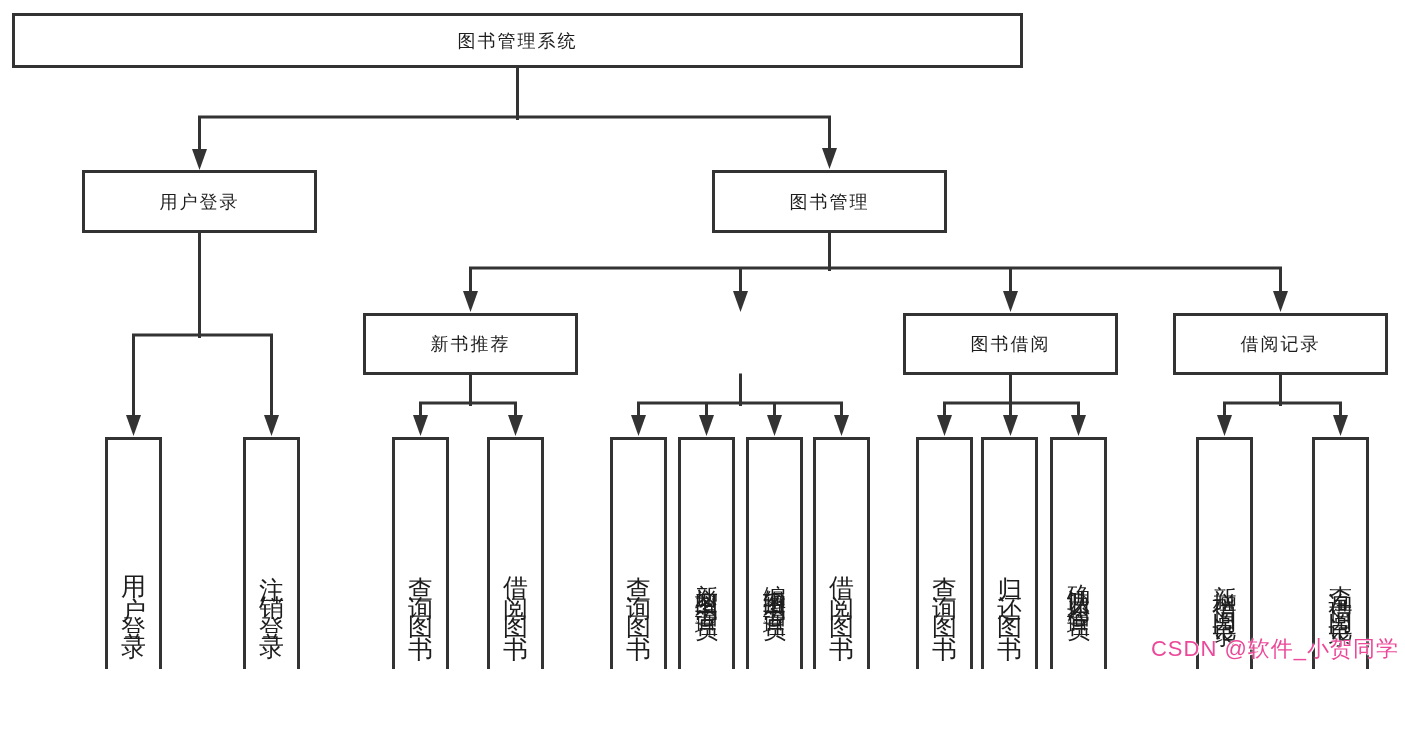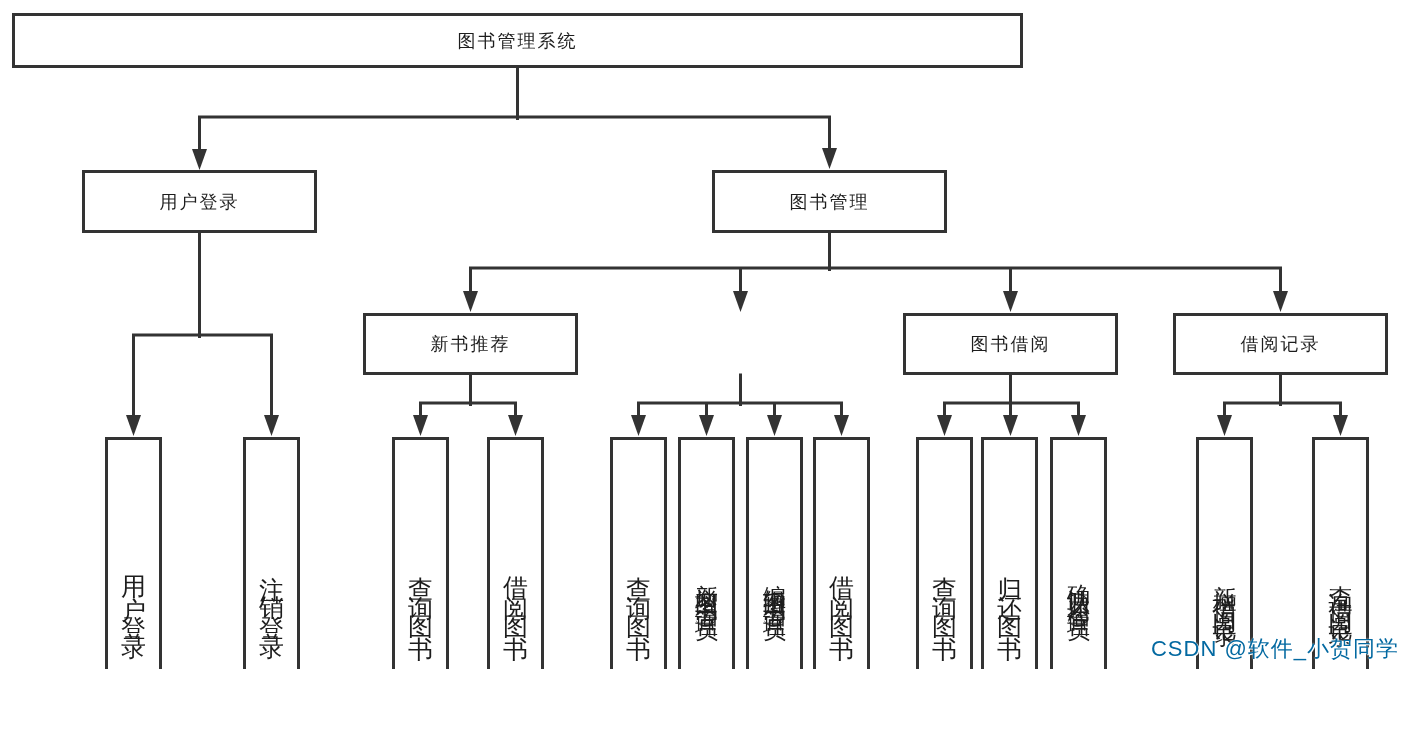--- a/index.html
+++ b/index.html
@@ -59,21 +59,21 @@
   .lf-8  { left: 916px; }
   .lf-9  { left: 981px; }
   .lf-10 { left: 1050px; }
   .lf-11 { left: 1196px; }
   .lf-12 { left: 1312px; }
   .watermark {
     position: absolute;
     right: 6px;
     bottom: 5px;
     font-size: 22px;
-    color: #0369a1;
+    color: #ec4899;
     text-shadow: 0 0 2px #ffffff, 1px 1px 0 #ffffff;
     z-index: 3;
     letter-spacing: 1px;
     white-space: nowrap;
   }
 </style>
 </head>
 <body>
 
 <div class="canvas">

